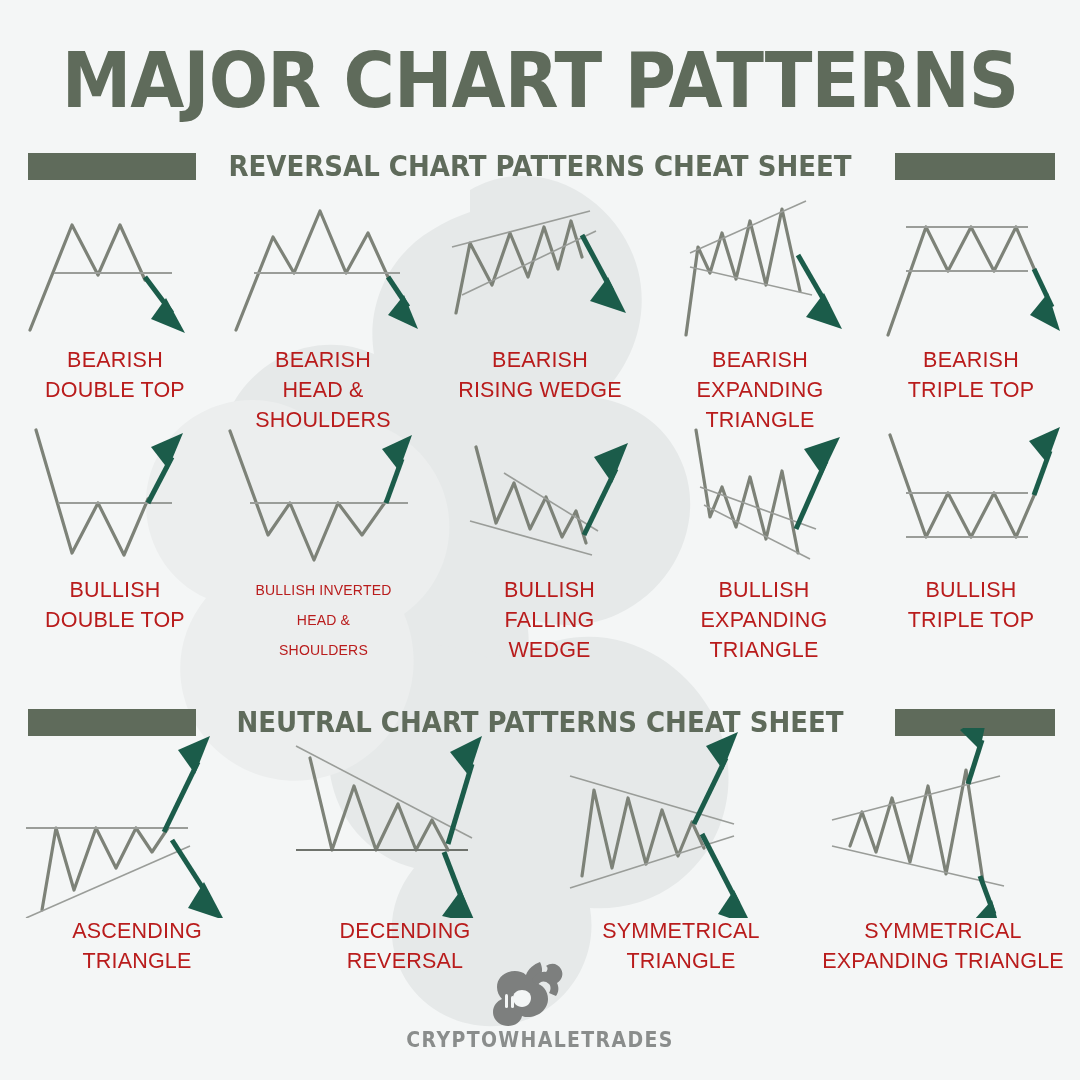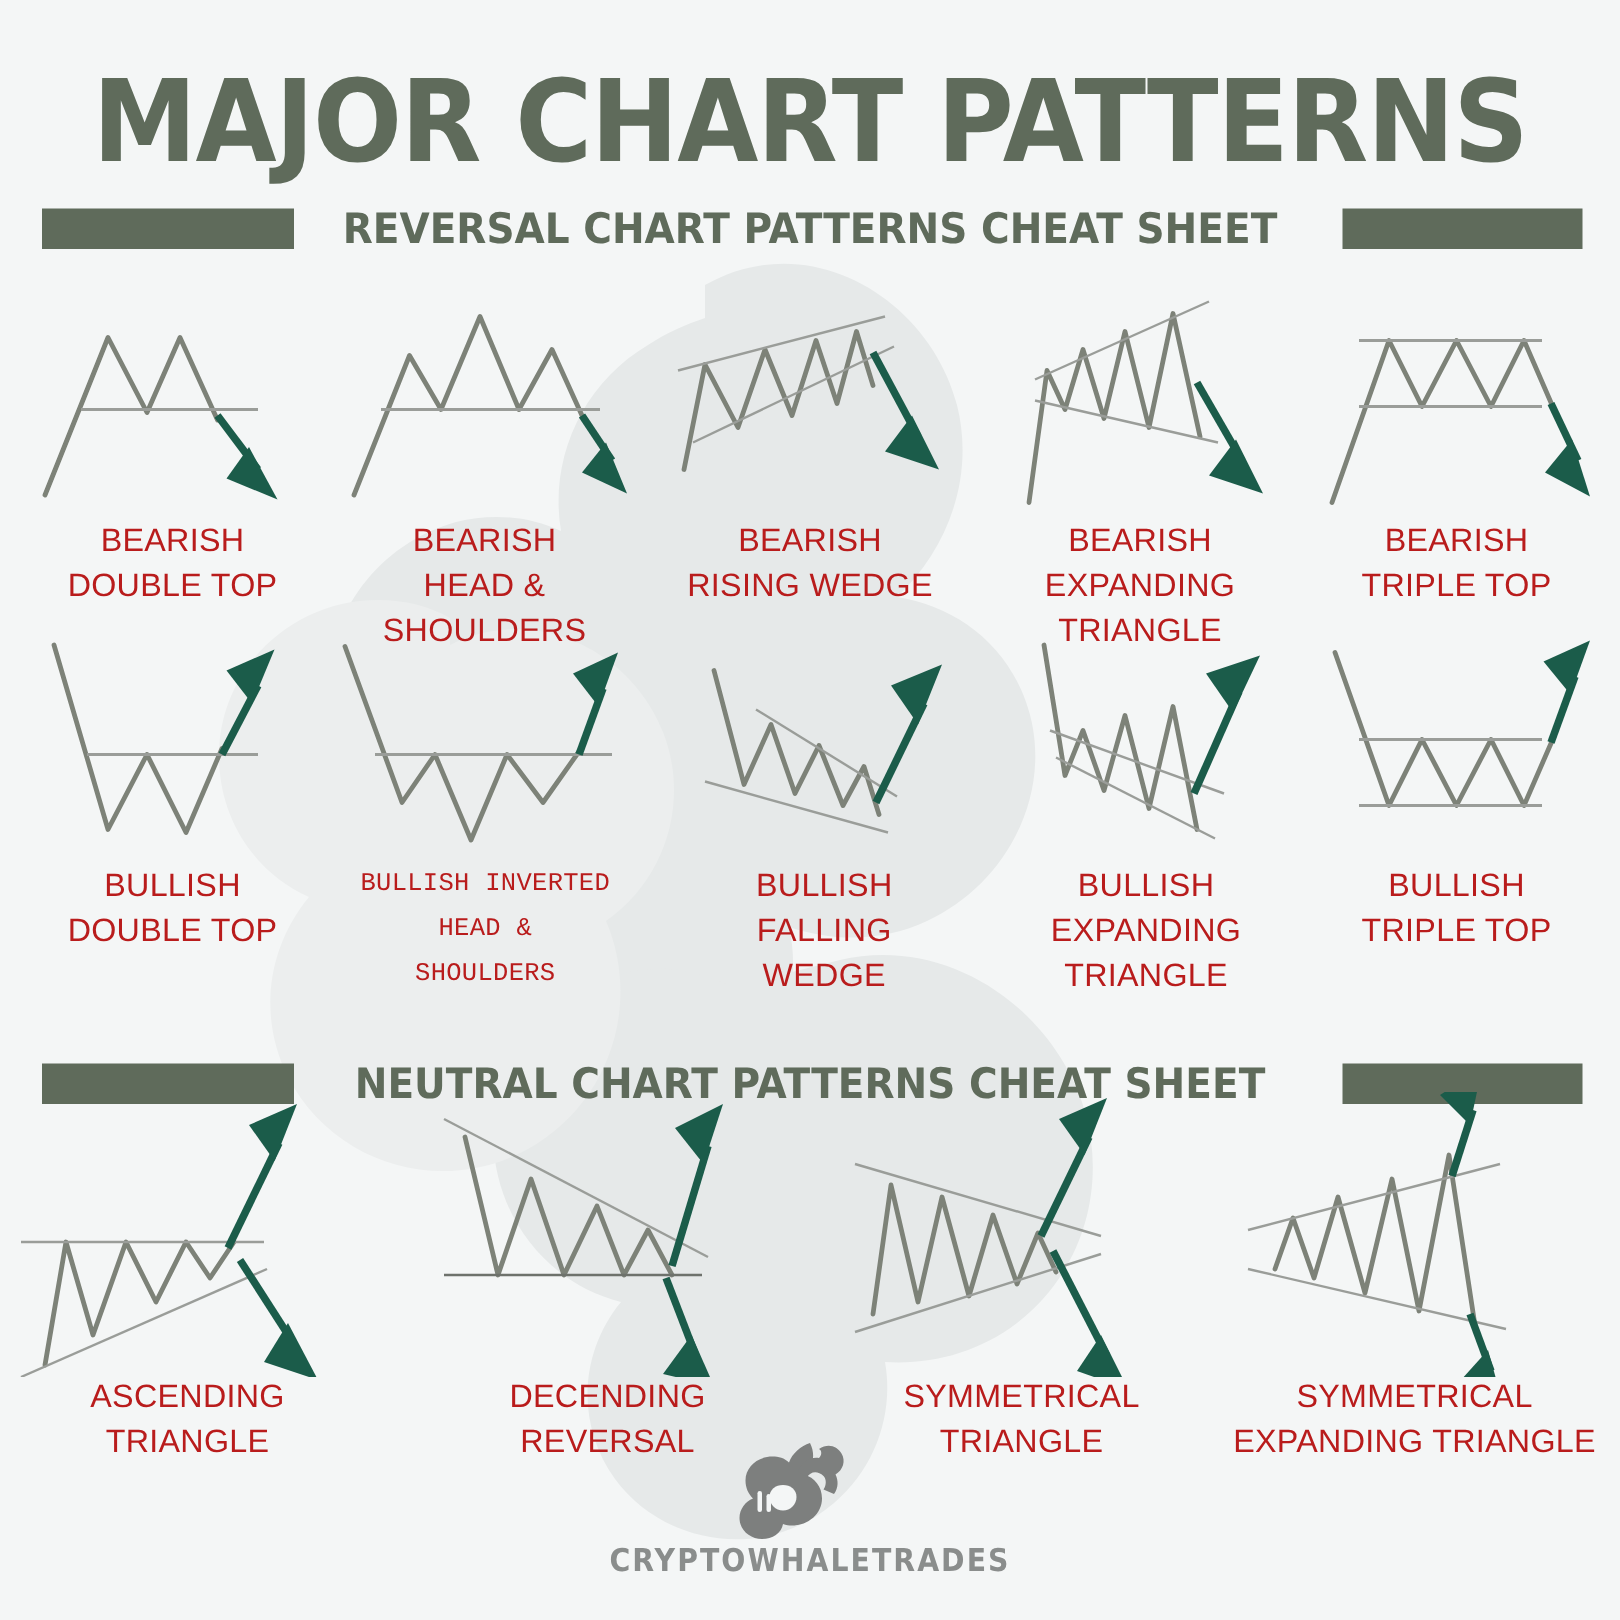--- a/index.html
+++ b/index.html
@@ -47,21 +47,21 @@
   .cell svg{ display:block; }
   .cap{
     position:absolute; left:0; width:100%;
     text-align:center;
     color:#b91c1c;
     font-size:21.5px;
     line-height:30px;
     letter-spacing:0.2px;
     white-space:pre-line;
   }
-  .cap.small{ font-size:17px;font-family:Liberation Mono, monospace; }
+  .cap.small{ font-size:14px; }
 
   
   .brand{
     position:absolute; left:0; top:1028px; width:1080px; text-align:center;
     font-family:"DejaVu Sans", sans-serif;
     font-weight:bold; font-size:21px;
     letter-spacing:1.5px;
     color:#8a8d8c;
     transform:scaleX(0.9);
   }
@@ -84,21 +84,21 @@
     <path d="M300 430 c54 -28 120 2 142 58 c18 46 2 98 -38 126 c24 56 2 122 -52 152
              c-58 32 -130 10 -160 -48 c-20 -40 -14 -86 14 -120 c-36 -16 -60 -52 -60 -94
              c0 -58 48 -104 106 -104 c18 0 34 4 48 12 z"></path>
   </g>
 </svg>
 
 <div id="page">
 
   <div class="main-title">MAJOR CHART PATTERNS</div>
 
-  <div class="section-head" style="top:136px;">
+  <div class="section-head" style="top:150px;">
     <div class="sh-bar left"></div>
     <div class="sh-bar right"></div>
     <div class="sh-text">REVERSAL CHART PATTERNS CHEAT SHEET</div>
   </div>
 
   <div class="cell" style="left:20px; top:195px; width:190px;">
     <svg width="190" height="145" viewBox="0 0 190 145">
       <polyline points="10,135 52,30 78,80 100,30 125,85" fill="none" stroke="#7d8278" stroke-width="3.2" stroke-linejoin="round" stroke-linecap="round"></polyline>
       <line x1="34" y1="78" x2="152" y2="78" stroke="#9a9d99" stroke-width="2"></line>
       <g>
@@ -237,21 +237,21 @@
     <div class="cap" style="top:150px;">BULLISH
 TRIPLE TOP</div>
   </div>
 
   <div class="section-head" style="top:682px;margin-top:24px;">
     <div class="sh-bar left"></div>
     <div class="sh-bar right"></div>
     <div class="sh-text">NEUTRAL CHART PATTERNS CHEAT SHEET</div>
   </div>
 
-  <div class="cell" style="left:0; top:728px; width:250px;">
+  <div class="cell" style="left:12px; top:728px; width:250px;">
     <svg width="250" height="190" viewBox="0 0 250 190">
       <polyline points="30,182 44,100 62,162 84,100 104,140 124,100 140,124 156,100" fill="none" stroke="#7d8278" stroke-width="3.2" stroke-linejoin="round" stroke-linecap="round"></polyline>
       <line x1="14" y1="100" x2="176" y2="100" stroke="#9a9d99" stroke-width="1.8"></line>
       <line x1="14" y1="190" x2="178" y2="118" stroke="#9a9d99" stroke-width="1.6"></line>
       <g>
         <line x1="152" y1="104" x2="186" y2="34" stroke="#1b5c4a" stroke-width="5"></line>
         <polygon points="183,46 198,8 166,22" fill="#1b5c4a"></polygon>
       </g>
       <g>
         <line x1="160" y1="112" x2="196" y2="168" stroke="#1b5c4a" stroke-width="5"></line>

